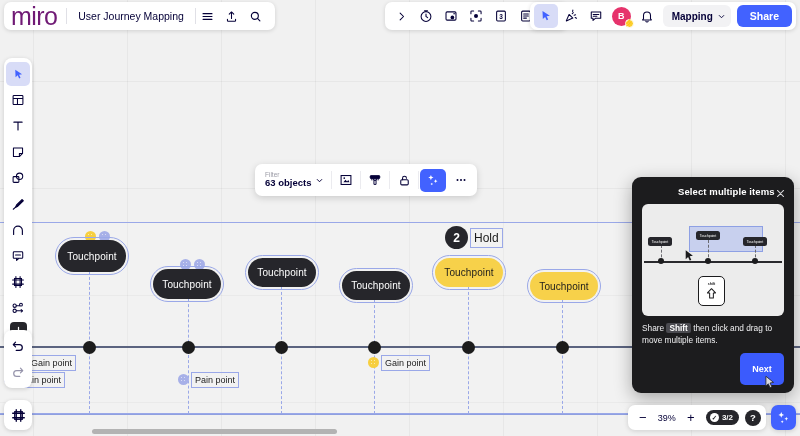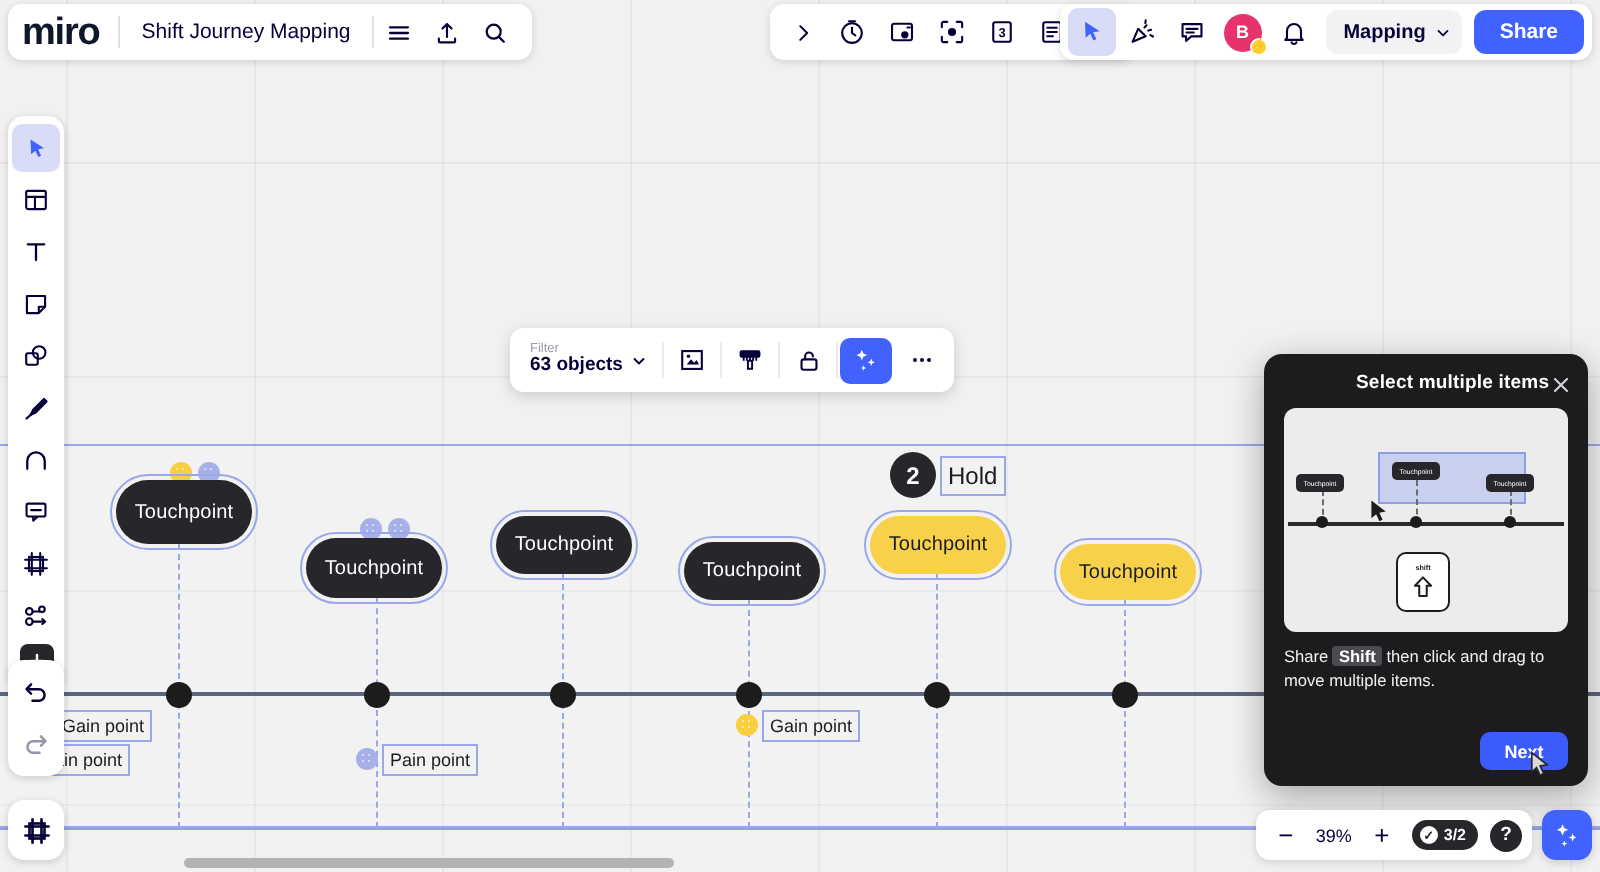--- a/index.html
+++ b/index.html
@@ -93,21 +93,21 @@
   
   .topbar { position: absolute; top: 0; left: 0; right: 0; height: 32px; }
   .tb-group {
     position: absolute; top: 2px; height: 28px;
     background: #ffffff; border-radius: 7px;
     box-shadow: 0 1px 4px rgba(0,0,0,.14);
     display: flex; align-items: center;
   }
   #tb-left { left: 4px; padding: 0 7px; gap: 0; }
   .brand {
-    font-size: 19px; font-weight: 700; color: #0f172a; letter-spacing: -.6px;
+    font-size: 25px; font-weight: 400; color: #701a75; letter-spacing: -.6px;
     padding-right: 9px; line-height: 1;
   }
   .vsep { width: 1px; height: 16px; background: #e0e0e6; }
   .doc-title { font-size: 10.5px; color: #050038; padding: 0 11px; white-space: nowrap; }
   .ticon {
     width: 24px; height: 24px; border-radius: 5px;
     display: flex; align-items: center; justify-content: center;
     color: #050038;
   }
   #tb-center { left: 385px; padding: 0 4px; gap: 1px; }
@@ -221,21 +221,21 @@
   }
   .il-key .kl { font-size: 3.6px; color: #1c1c1e; font-weight: 700; }
   .pu-body { margin-top: 7px; font-size: 8.3px; line-height: 1.42; color: #f0f0f2; }
   .kbd {
     background: #4a4a50; border-radius: 2px; padding: 0 3px;
     font-weight: 700; color: #fff;
   }
   .pu-next {
     position: absolute; right: 10px; bottom: 8px;
     background: #3b5bfd; color: #fff; border-radius: 5px;
-    height: 19px; min-width: 44px; padding: 0 11px;
+    height: 32px; min-width: 44px; padding: 0 11px;
     display: flex; align-items: center; justify-content: center;
     font-size: 9px; font-weight: 600;
   }
 
   
   #zoombar {
     position: absolute; right: 34px; bottom: 6px;
     height: 25px; background: #fff; border-radius: 7px;
     box-shadow: 0 1px 5px rgba(0,0,0,.15);
     display: flex; align-items: center; padding: 0 5px; gap: 2px;
@@ -339,21 +339,21 @@
       <span class="chip-dot periw" style="position:relative;"></span>
       <span class="txt">Pain point</span>
     </div>
   </div>
 
   <div class="topbar">
 
     <div class="tb-group" id="tb-left">
       <div class="brand">miro</div>
       <div class="vsep"></div>
-      <div class="doc-title">Shift Journey Mapping</div>
+      <div class="doc-title">User Journey Mapping</div>
       <div class="vsep"></div>
       <div class="ticon">
         <svg width="13" height="13" viewBox="0 0 16 16" fill="none" stroke="currentColor" stroke-width="1.4" stroke-linecap="round">
           <path d="M2.5 4.5h11M2.5 8h11M2.5 11.5h11"></path>
           </svg>
       </div>
       <div class="ticon">
         <svg width="13" height="13" viewBox="0 0 16 16" fill="none" stroke="currentColor" stroke-width="1.3" stroke-linecap="round" stroke-linejoin="round">
           <path d="M8 10.5V2.6M5.2 5.2L8 2.4l2.8 2.8M3 11.4v1.6a.8.8 0 00.8.8h8.4a.8.8 0 00.8-.8v-1.6"></path>
           </svg>

